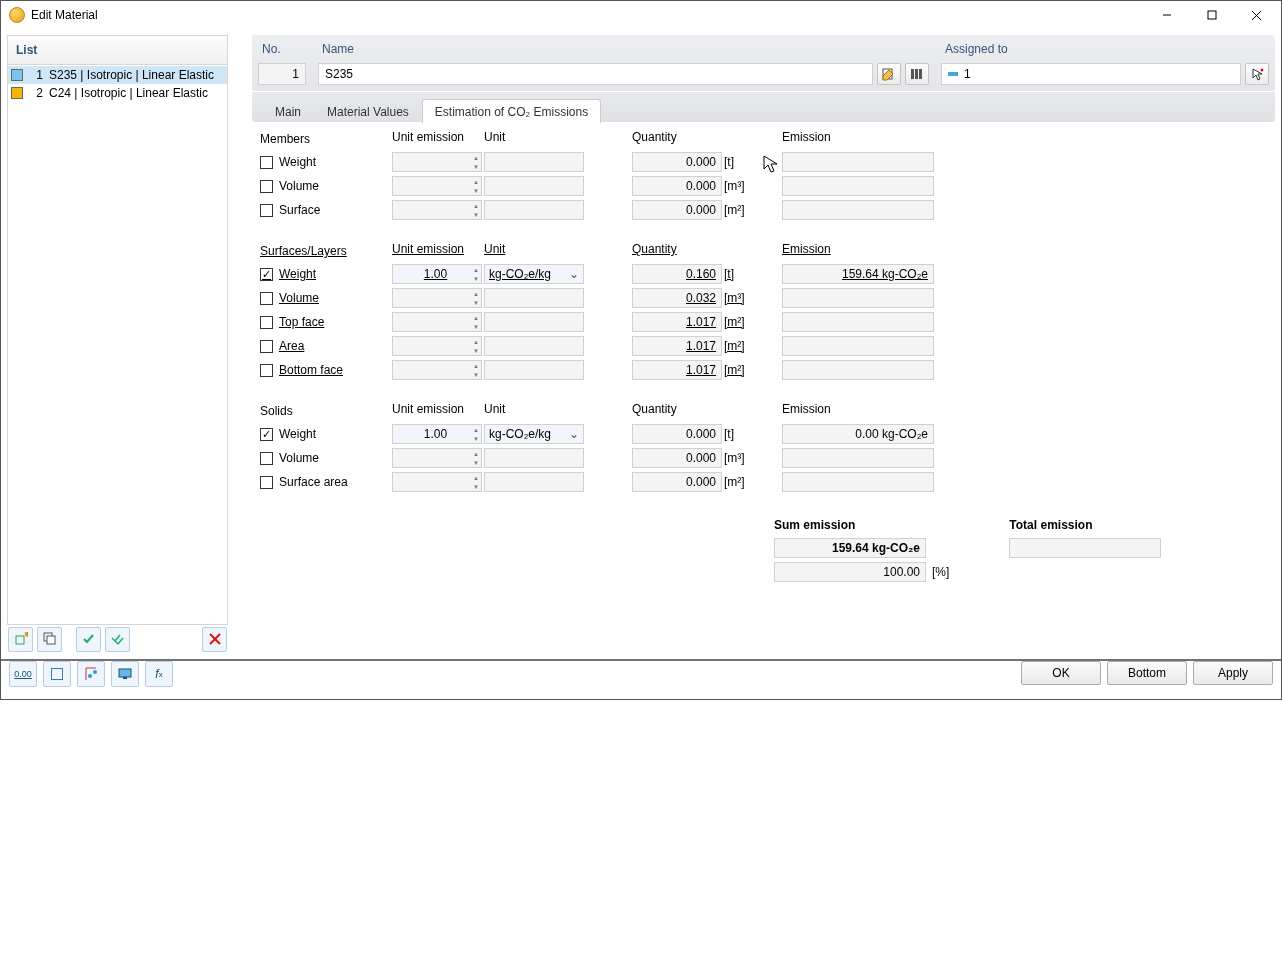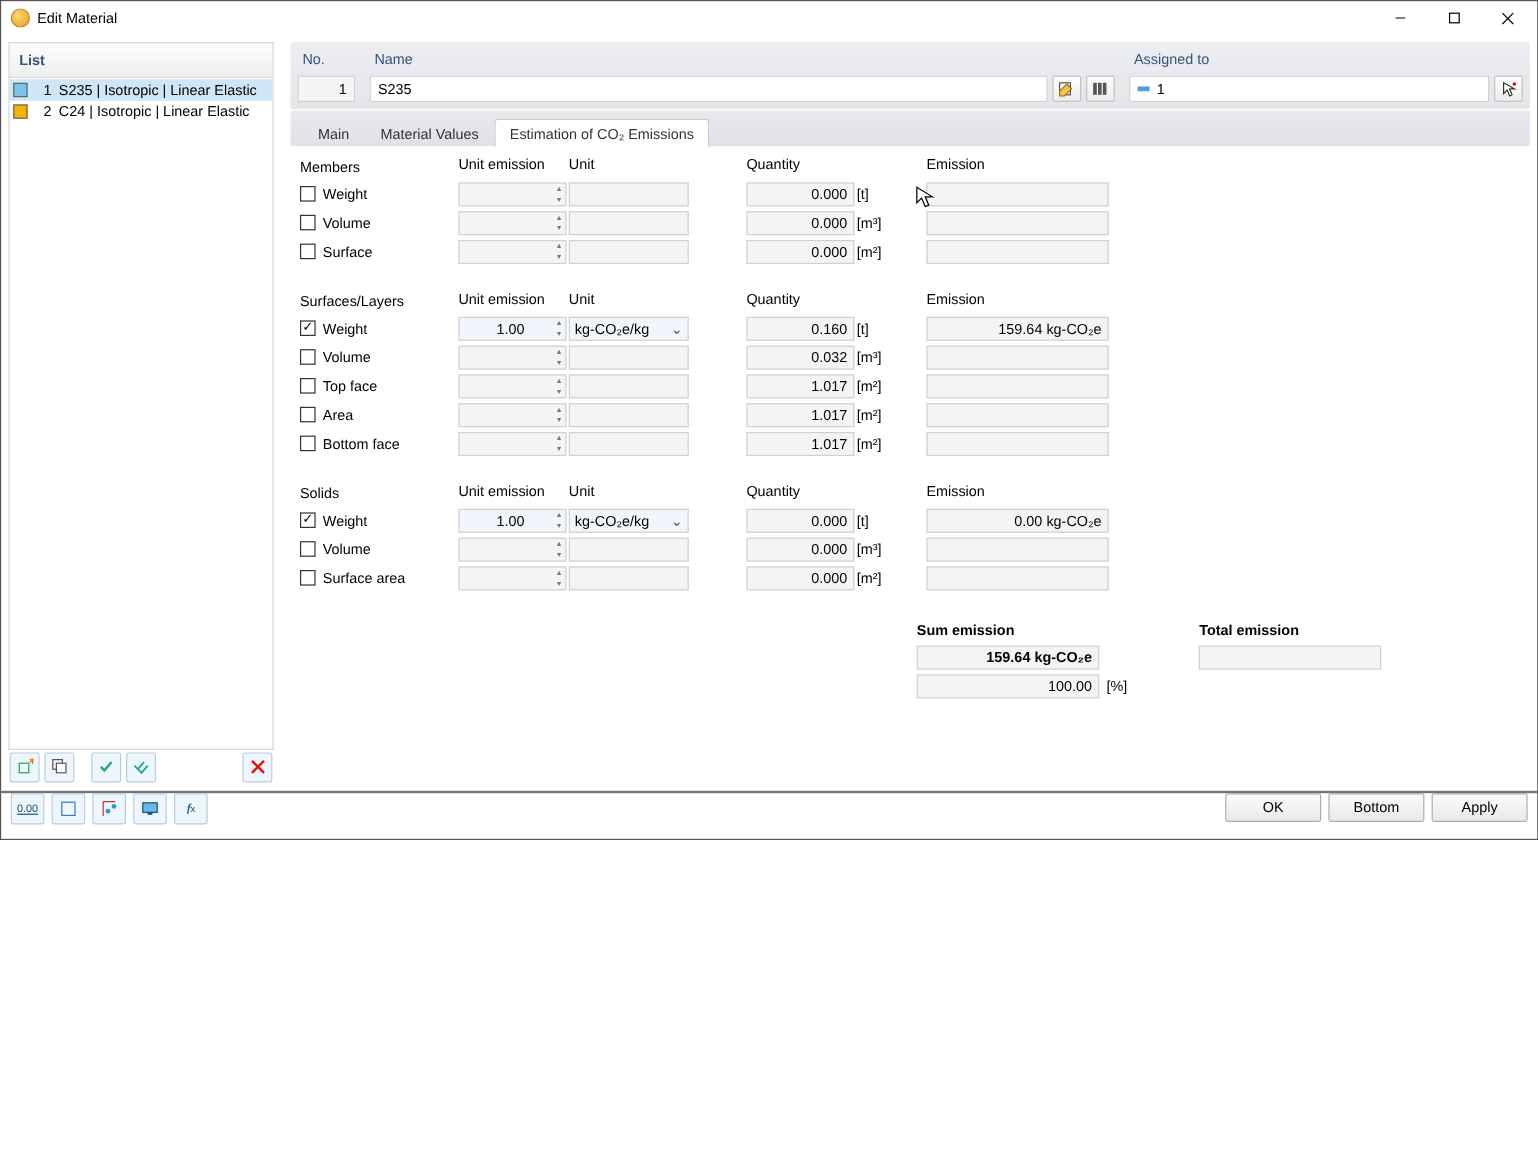--- a/index.html
+++ b/index.html
@@ -3,21 +3,21 @@
 <meta charset="utf-8">
 <style>
 *{box-sizing:border-box;margin:0;padding:0}
 html,body{height:100%;font-family:"Segoe UI",Tahoma,Arial,sans-serif;font-size:12px;color:#000;background:#fff;overflow:hidden}
 .window{width:1282px;height:700px;border:1px solid #555;position:relative;display:flex;flex-direction:column;background:#fff}
 .titlebar{height:28px;display:flex;align-items:center;padding:0 2px}
 .titlebar .app-icon{width:16px;height:16px;margin:0 6px;border-radius:8px;background:radial-gradient(circle at 5px 5px,#fed76a,#e59e1d);border:1px solid #c7821a}
 .titlebar .title{flex:0 0 auto}
 .titlebar .spacer{flex:1}
 .winbtn{width:45px;height:28px;display:flex;align-items:center;justify-content:center}
-.content{flex:1;display:flex;padding:6px;gap:14px;min-height:0}
+.content{flex:1;display:flex;padding:6px;gap:24px;min-height:0}
 .sidebar{width:221px;display:flex;flex-direction:column}
 .list-head{height:30px;border:1px solid #d6d6d6;background:linear-gradient(#fcfcfc,#efefef);display:flex;align-items:center;padding:0 8px;color:#35537a;font-weight:600}
 .list-body{flex:1;border:1px solid #d6d6d6;border-top:none;background:#fff;padding-top:1px;overflow:hidden}
 .list-item{height:18px;display:flex;align-items:center;gap:6px;padding-left:3px}
 .list-item .swatch{width:12px;height:12px;border:1px solid #666}
 .list-item .idx{width:14px;text-align:right}
 .list-item.sel{background:#cfe6f7}
 .list-toolbar{height:28px;display:flex;align-items:center;gap:4px;padding:2px 1px}
 .tb-btn{width:25px;height:25px;border:1px solid #b8cde0;background:#eef5fd;display:flex;align-items:center;justify-content:center;border-radius:2px}
 .tb-spacer{flex:1}
@@ -35,21 +35,21 @@
 .hb-assigned .row2{display:flex;gap:4px;align-items:center;height:22px}
 .hb-assigned .val{flex:1;height:22px;border:1px solid #d0d0d0;background:#fff;display:flex;align-items:center;padding:0 6px;gap:6px}
 .tag-icon{width:10px;height:4px;background:#4fa2d8}
 .tabs{height:30px;background:linear-gradient(#e7e9ed,#dfe1e5);display:flex;align-items:flex-end;padding-left:10px;border-radius:0 0 3px 3px;margin-top:1px}
 .tab{height:24px;padding:0 12px;display:flex;align-items:center;color:#333;border:1px solid transparent;border-bottom:none;border-radius:3px 3px 0 0;position:relative;top:1px}
 .tab.active{background:#fff;border-color:#c9cbd0}
 .panel{flex:1;background:#fff;padding:8px 8px 0 8px;overflow:hidden}
 .section-title{color:#35537a;font-weight:600;margin-bottom:10px}
 .grid{display:grid;grid-template-columns:130px 90px 100px 44px 90px 24px 30px 152px;gap:4px 2px;align-items:center}
 .grid .hdr{font-weight:400;color:#000;padding-bottom:4px}
-.grid .lbl{display:flex;align-items:flex-start;gap:6px}
+.grid .lbl{display:flex;align-items:flex-end;gap:6px}
 .chk{width:13px;height:13px;border:1px solid #333;background:#fff;display:inline-flex;align-items:center;justify-content:center}
 .chk.checked::after{content:"✓";font-size:11px;line-height:1;color:#000}
 .ne{height:20px;border:1px solid #d0d0d0;background:#f4f4f4;display:flex;align-items:center;justify-content:center;padding-right:3px;position:relative}
 .ne.enabled{background:#f2f5fc}
 .ne .spin{position:absolute;right:0;top:0;bottom:0;width:10px;display:flex;flex-direction:column}
 .ne .spin span{flex:1;display:flex;align-items:center;justify-content:center;color:#777;font-size:6px}
 .dd{height:20px;border:1px solid #d0d0d0;background:#f4f4f4;display:flex;align-items:center;padding:0 4px;position:relative}
 .dd.enabled{background:#f2f5fc}
 .dd .arrow{position:absolute;right:4px;color:#555}
 .qty{height:20px;border:1px solid #d0d0d0;background:#f4f4f4;display:flex;align-items:center;justify-content:flex-end;padding:0 5px}
@@ -248,21 +248,21 @@
               </div>
       <div class="dd">
                 <span></span>
               </div>
       <div></div>
       <div class="qty">0.000</div>
       <div class="unit">[m²]</div>
       <div></div>
       <div class="emis"></div>
             </div>
-            <div class="grid" style="margin-bottom: 22px;">
+            <div class="grid" style="margin-bottom: 22px; text-decoration: underline;">
     <div>Surfaces/Layers</div>
     <div class="hdr">Unit emission</div>
     <div class="hdr">Unit</div>
     <div></div>
     <div class="hdr">Quantity</div>
     <div></div>
               <div></div>
     <div class="hdr">Emission</div>
       <div class="lbl">
                 <span class="chk checked"></span>

